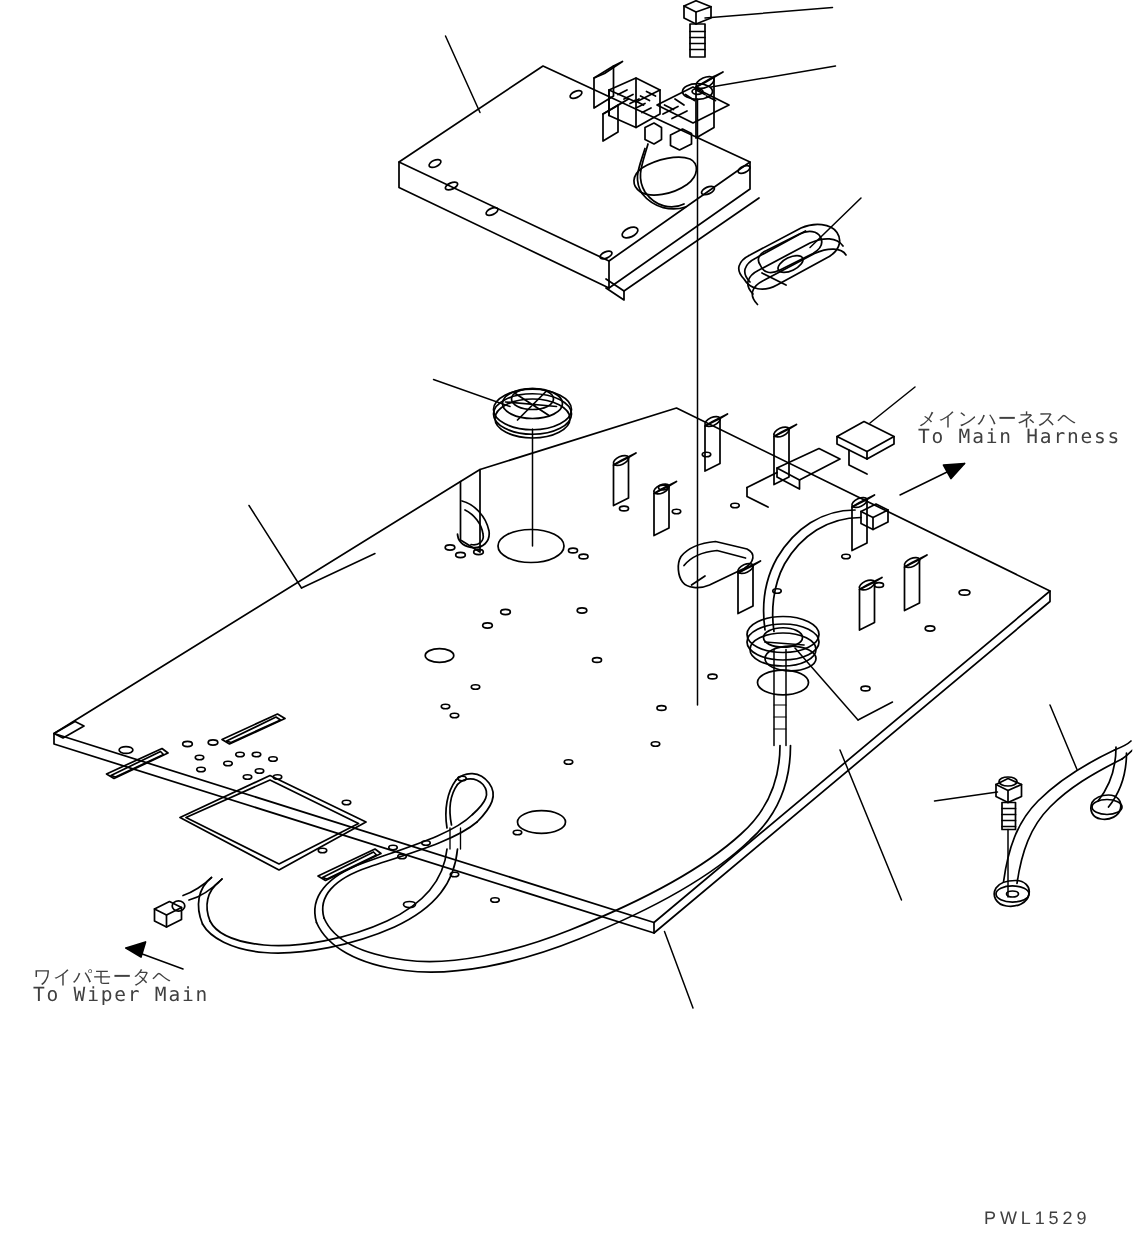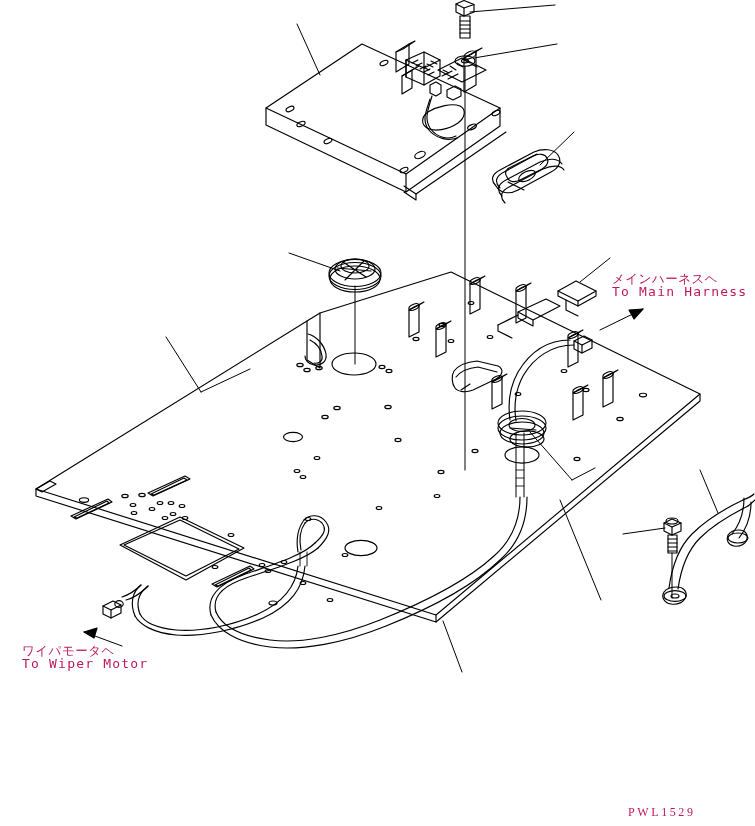--- a/index.html
+++ b/index.html
@@ -20,39 +20,39 @@
   }
   #drawing {
     position: absolute;
     left: 0;
     top: 0;
     width: 755px;
     height: 826px;
   }
   .lbl {
     position: absolute;
-    color: #be185d;
+    color: #404040;
     white-space: nowrap;
     line-height: 1.05;
   }
   .lbl-jp {
     font-family: "DejaVu Sans", sans-serif;
     font-size: 12.5px;
     letter-spacing: 0.5px;
   }
   .lbl-en {
     font-family: "DejaVu Sans Mono", "Liberation Mono", monospace;
     font-size: 13px;
     letter-spacing: 1.2px;
   }
   #label-main-harness { left: 612px; top: 272px; }
   #label-wiper-motor  { left: 22px;   top: 644px; }
   #label-part-number {
-    left: 628px; top: 806px;
-    font-family: Liberation Serif, serif;
+    left: 656px; top: 806px;
+    font-family: Liberation Sans, sans-serif;
     font-size: 12px;
     letter-spacing: 2.6px;
   }
 </style>
 </head>
 <body>
 
 <div id="sheet">
 
   <svg id="drawing" viewBox="0 0 755 826" xmlns="http://www.w3.org/2000/svg">
@@ -384,18 +384,18 @@
     </g>
   </svg>
 
   <div class="lbl" id="label-main-harness">
     <div class="lbl-jp">メインハーネスヘ</div>
     <div class="lbl-en">To Main Harness</div>
   </div>
 
   <div class="lbl" id="label-wiper-motor">
     <div class="lbl-jp">ワイパモータヘ</div>
-    <div class="lbl-en">To Wiper Motor</div>
+    <div class="lbl-en">To Wiper Main</div>
   </div>
 
   <div class="lbl" id="label-part-number">PWL1529</div>
 
 </div>
 
 </body></html>

